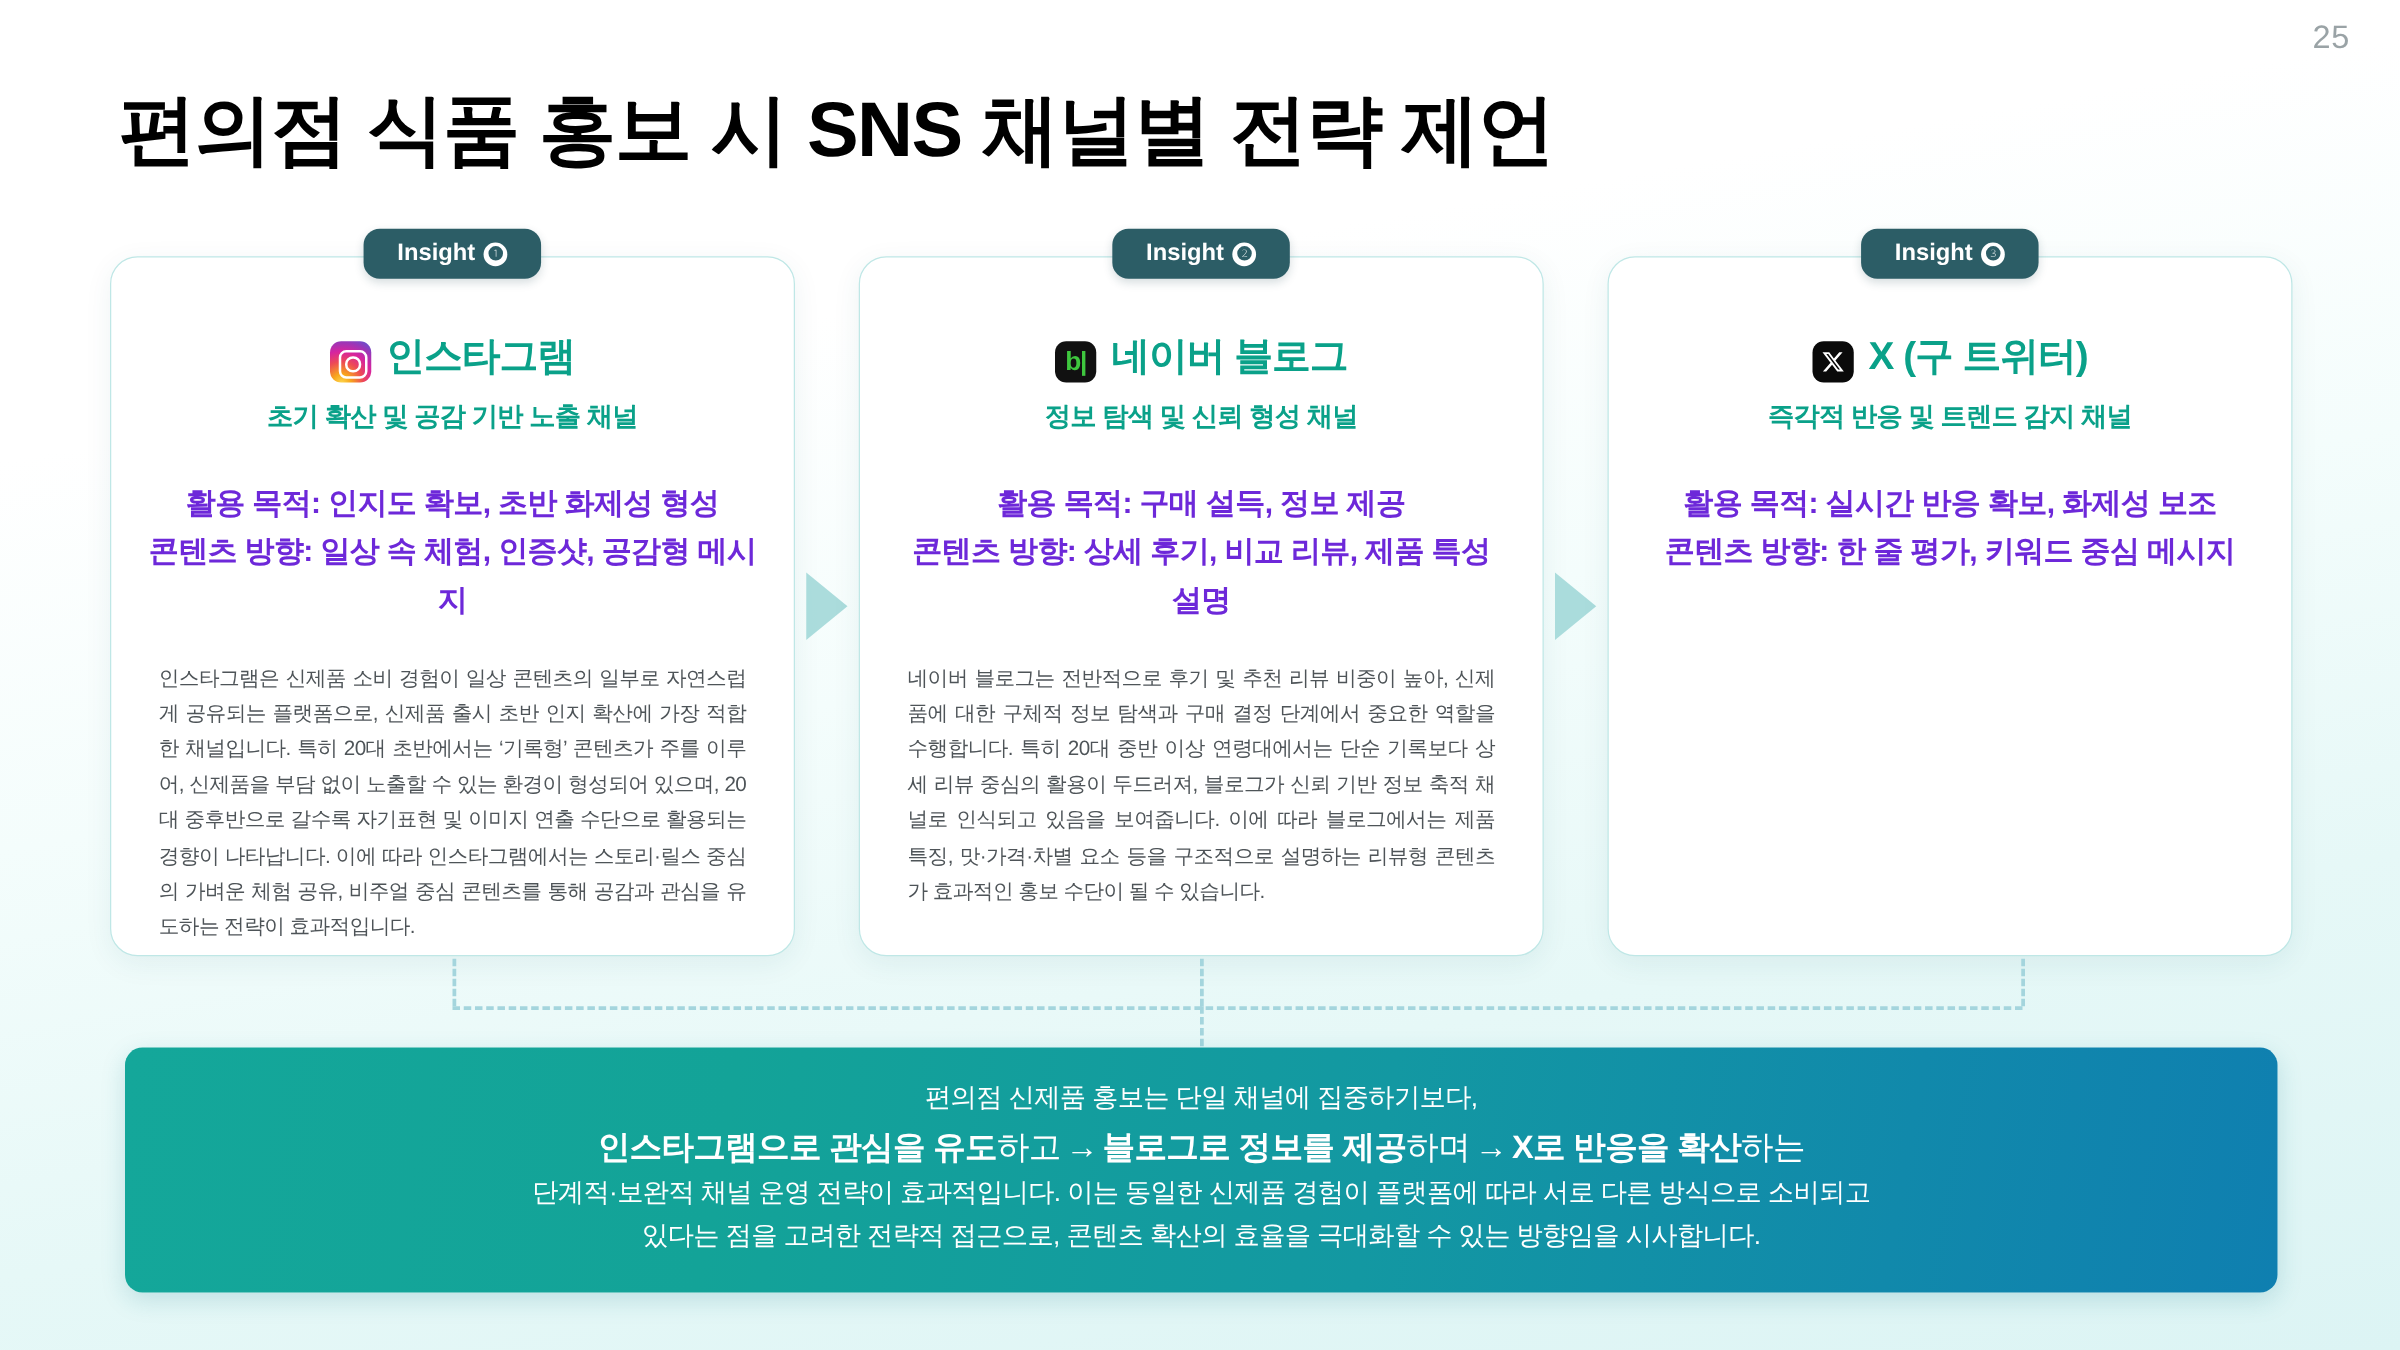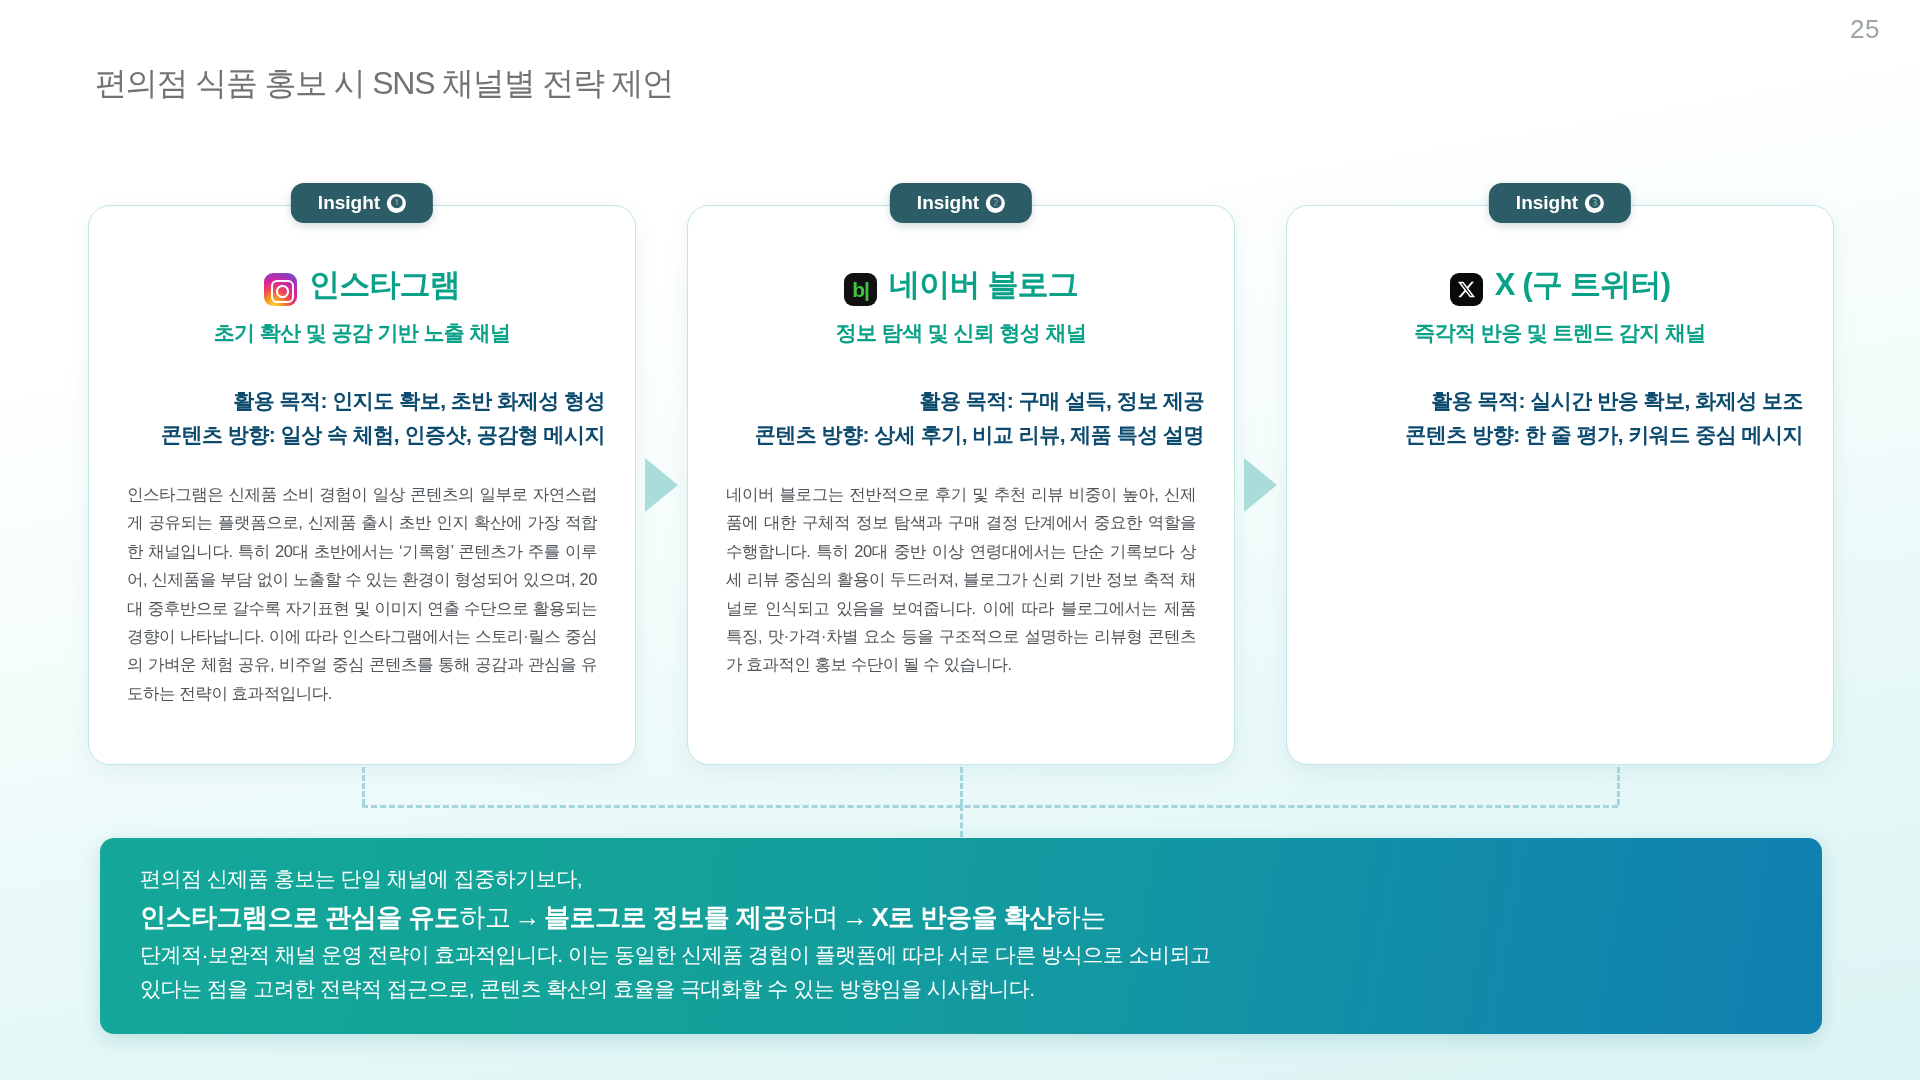--- a/index.html
+++ b/index.html
@@ -12,21 +12,21 @@
 
   
   .page-num {
     position:absolute; top:14px; right:40px;
     font-size:26px; color:#9aa3a6; letter-spacing:.5px;
   }
 
   
   .slide-title {
     position:absolute; left:95px; top:62px;
-    font-size:32px; font-weight:400; color:#737373;
+    font-size:62px; font-weight:700; color:#000000;
     letter-spacing:-1.2px; white-space:nowrap;
   }
 
   
   .cards {
     position:absolute; left:88px; top:205px;
     width:1746px; height:560px;
     display:flex; align-items:flex-start; gap:0;
   }
   .card-wrap { position:relative; width:548px; flex:0 0 548px; }
@@ -76,22 +76,22 @@
   .logo.naver { background:#111111; display:flex; align-items:center; justify-content:center; }
   .logo.naver .glyph { color:#3ec73e; font-size:21px; font-weight:700; line-height:1; letter-spacing:-1px; }
   .logo.x { background:#0a0a0a; display:flex; align-items:center; justify-content:center; }
 
   .ch-sub {
     margin-top:13px; text-align:center;
     font-size:21px; font-weight:700; color:#0aa189; letter-spacing:-.6px;
   }
 
   .purpose {
-    margin-top:37px; text-align:right;
-    font-size:21px; font-weight:700; color:#0c4a6e;
+    margin-top:37px; text-align:center;
+    font-size:24px; font-weight:700; color:#6d28d9;
     line-height:1.62; letter-spacing:-.5px;
   }
 
   .body-text {
     margin-top:28px;
     font-size:16.5px; color:#4e5458; line-height:1.72;
     letter-spacing:-.45px; text-align:justify;
     padding:0 8px;
   }
 
@@ -119,21 +119,21 @@
   .v1 { left:362px; }
   .v2 { left:960px; }
   .v3 { left:1617px; }
   .conn-down { left:960px; top:805px; height:32px; border-left:3px dashed #a4d5dd; width:0; }
 
   
   .summary {
     position:absolute; left:100px; top:838px; width:1722px; height:196px;
     border-radius:14px;
     background:linear-gradient(100deg, #14a79a 0%, #13a398 28%, #1398a2 58%, #1189ab 82%, #0f7fb0 100%);
-    color:#ffffff; 
+    color:#ffffff; text-align:center;
     padding:24px 40px 0;
     box-shadow:0 6px 20px rgba(15,120,140,.18);
   }
   .sum-line { font-size:21px; line-height:1.62; letter-spacing:-.5px; font-weight:400; }
   .sum-line.em { font-size:26px; }
   .sum-line.em b { font-weight:700; }
   .sum-line .arrw { font-weight:700; padding:0 4px; }
 </style>
 </head>
 <body>

